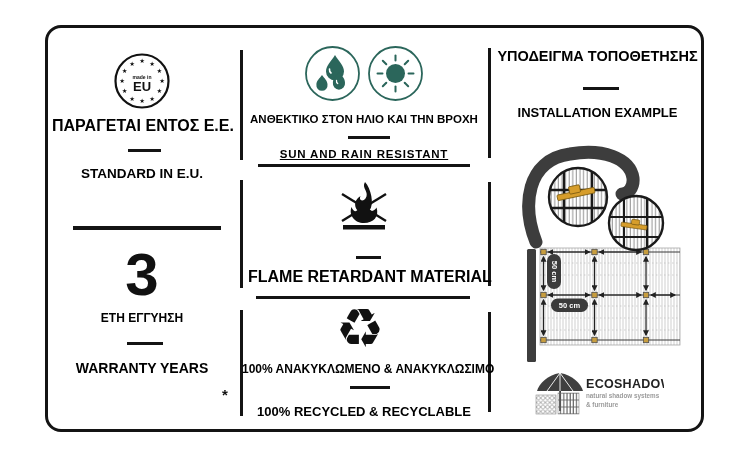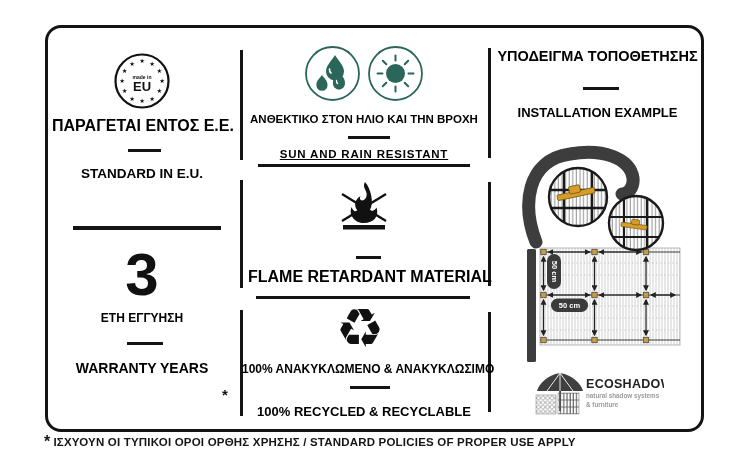--- a/index.html
+++ b/index.html
@@ -252,17 +252,14 @@
         <rect x="25.2" y="20" width="1.8" height="20" fill="#3f3f3f"></rect>
       </g>
       <rect x="2" y="24" width="20" height="19" fill="url(#latt)" stroke="#777" stroke-width="0.5"></rect>
       <rect x="24" y="22" width="21" height="21" fill="url(#grid2)" stroke="#777" stroke-width="0.5"></rect>
       <text x="52" y="17" font-size="12.5" font-weight="700" fill="#222" letter-spacing="0.3">ECOSHADOW</text>
       <text x="52" y="27" font-size="6.3" font-weight="700" fill="#9b9b9b">natural shadow systems</text>
       <text x="52" y="35.5" font-size="6.3" font-weight="700" fill="#9b9b9b">&amp; furniture</text>
     </svg>
   </div>
 
-  <div class="footer">
-    <span class="mark">*</span><span>ΙΣΧΥΟΥΝ ΟΙ ΤΥΠΙΚΟΙ ΟΡΟΙ ΟΡΘΗΣ ΧΡΗΣΗΣ / STANDARD POLICIES OF PROPER USE APPLY</span>
-  </div>
 
 </div>
 
 </body></html>

